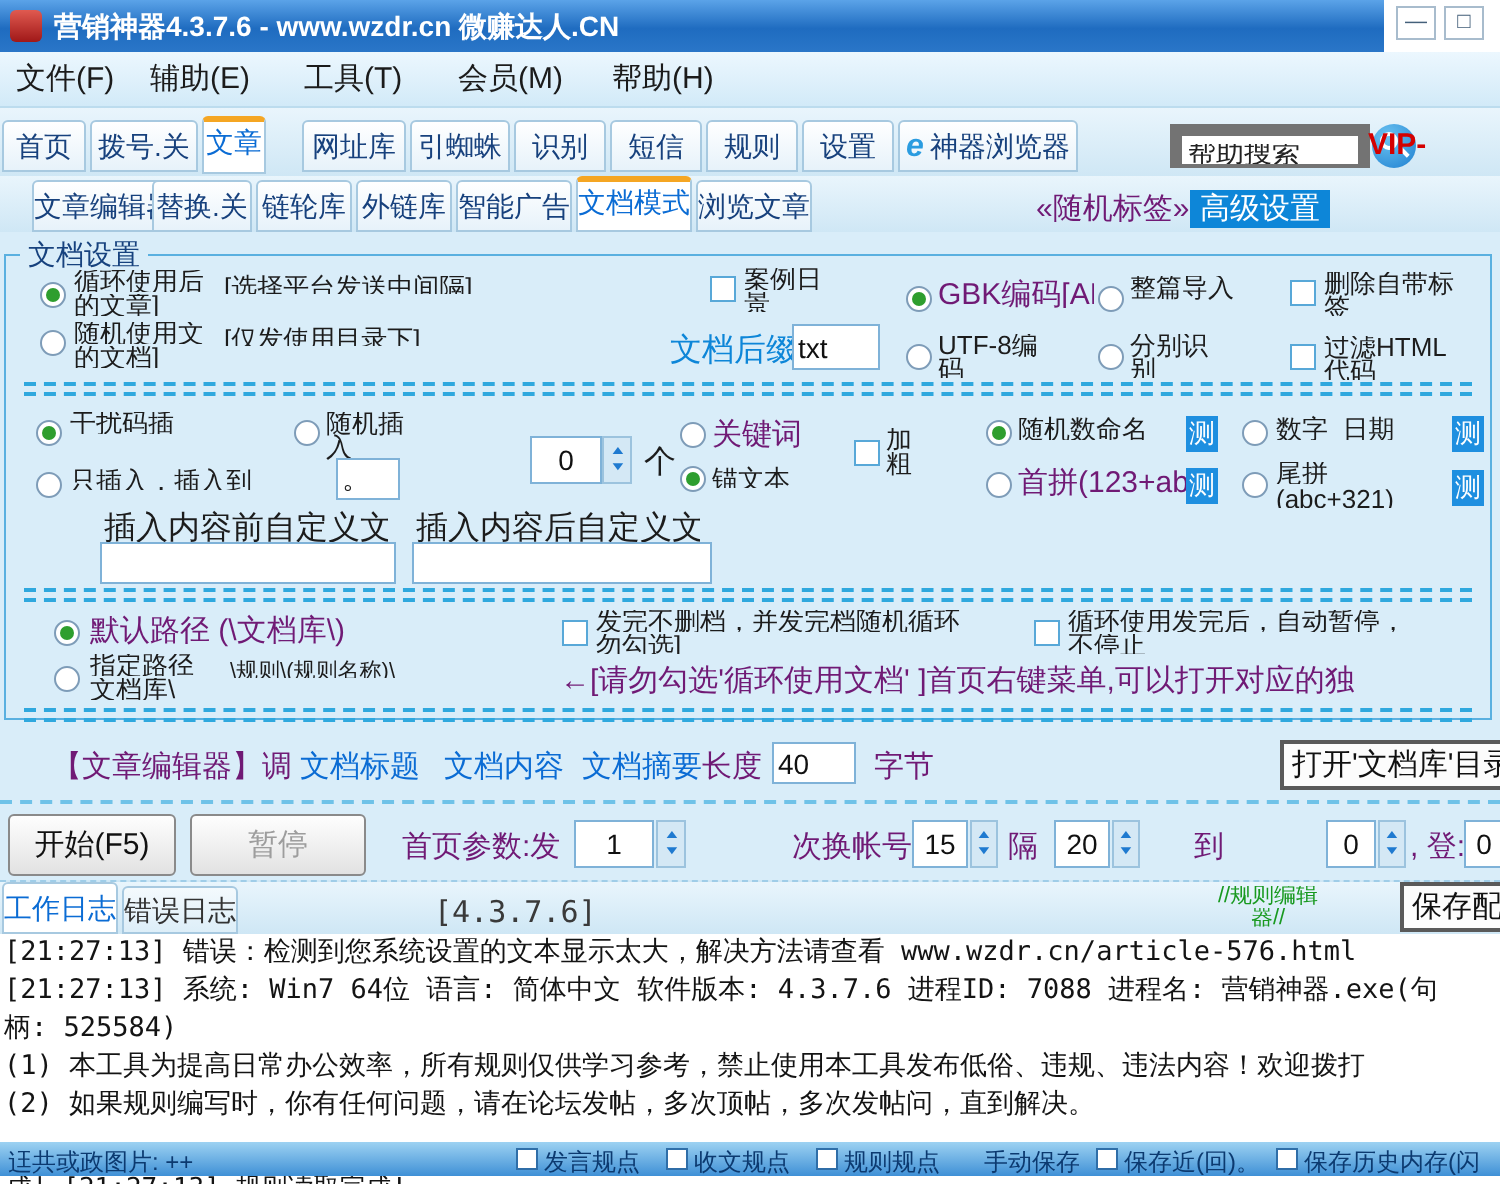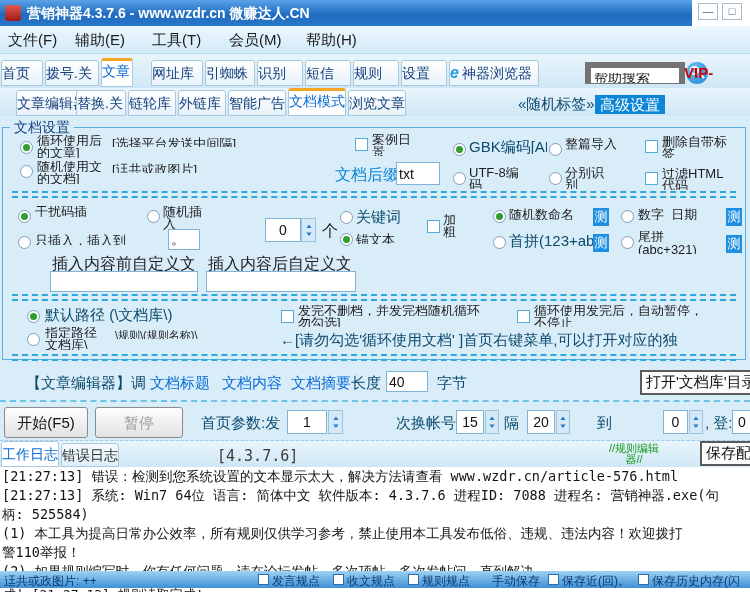--- a/index.html
+++ b/index.html
@@ -18,40 +18,40 @@
   .wbtn{top:3px;width:20px;height:17px;background:#fff;border:1px solid #a8bccd;
     color:#44607a;text-align:center;line-height:14px;font-size:11px;cursor:default}
   
   .menubar{left:0;top:26px;width:750px;height:28px;
     background:linear-gradient(#ecf7fe,#d2eaf8);border-bottom:1px solid #bcdcee}
   .mitem{top:26px;height:28px;line-height:28px;font-size:15px;color:#1b1b1b}
   
   .trow{left:0;width:750px;background:linear-gradient(#e9f5fc,#cfe7f5)}
   .tab{height:26px;line-height:24px;background:linear-gradient(#ffffff,#e7f2fa);
     border:1px solid #a7c9e0;border-radius:3px 3px 0 0;font-size:14px;color:#17417d;
-    text-align:left;white-space:nowrap;overflow:hidden}
+    text-align:center;white-space:nowrap;overflow:hidden}
   .tab.active{background:#fff;border-top:3px solid #f5a623;line-height:21px;color:#0b6cd4;z-index:2}
   .searchwrap{border:6px solid #737373;background:#fff;height:22px}
   .searchwrap input{border:0;outline:0;width:100%;height:100%;font-size:14px;
     font-family:"Liberation Sans",sans-serif;color:#222;padding:0 3px}
   .sbtn{width:22px;height:22px;border-radius:50%;
     background:radial-gradient(circle at 35% 30%,#6cc4f2,#1e7fd0)}
   .mag{position:absolute;left:4px;top:4px;width:9px;height:9px;border:2px solid #fff;border-radius:50%}
   .mag::after{content:"";position:absolute;left:7px;top:7px;width:6px;height:2px;background:#fff;transform:rotate(45deg)}
   .vip{color:#d40000;font-weight:bold;font-size:15px}
   .ie{color:#2a9ce0;font-weight:bold;font-style:italic;font-size:16px;margin-right:3px}
   .advbtn{background:#0d86d8;color:#fff;font-size:15px;text-align:center;line-height:19px}
   
   .groupbox{left:2px;top:127px;width:744px;height:233px;border:1px solid #5ab0e0}
   .gtitle{left:10px;top:119px;background:#d9edf9;padding:0 4px;font-size:14px;color:#17427e}
   .rad{width:13px;height:13px;border:1px solid #7e9cb8;border-radius:50%;background:#fff}
   .rad.on::after{content:"";position:absolute;left:2px;top:2px;width:7px;height:7px;border-radius:50%;background:#2e9e2e}
   .cb{width:13px;height:13px;border:1px solid #58a8d8;background:#fff}
   .t13{font-size:13px;color:#1c1c1c;white-space:nowrap}
-  .t15{font-size:15px;color:#0c4a6e;white-space:nowrap}
+  .t15{font-size:15px;color:#701a75;white-space:nowrap}
   .t16{font-size:16px;color:#1c1c1c;white-space:nowrap}
   .clip{overflow:hidden;white-space:nowrap}
   .wc{font-size:13px;color:#1c1c1c;line-height:12px;overflow:hidden;word-break:break-all}
   .blue{color:#0d86d8}
   .dsep{border-top:2px dashed #2fa8de;border-bottom:2px dashed #2fa8de;height:7px}
   .dsep1{border-top:2px dashed #6fc2e8;height:0}
   .testbtn{background:#1e8fe0;color:#fff;font-size:13px;line-height:17px;width:16px;height:18px;text-align:center}
   .inp{border:1px solid #7fb2d8;background:#fff;font-size:14px;color:#111;
     font-family:"Liberation Sans",sans-serif;padding:0 2px}
   .inp.c{text-align:center}
@@ -136,21 +136,21 @@
   <div class="abs groupbox"></div>
   <div class="abs gtitle">文档设置</div>
 
   <div class="abs rad on" style="left:20px;top:141px"></div>
   <div class="abs wc" style="left:37px;top:135px;width:76px;height:11px">循环使用后删除</div>
   <div class="abs wc" style="left:37px;top:147px;width:76px;height:11px">的文章]</div>
   <div class="abs t13 clip" style="left:112px;top:135px;width:128px;height:12px">[选择平台发送中间隔]</div>
   <div class="abs rad" style="left:20px;top:165px"></div>
   <div class="abs wc" style="left:37px;top:161px;width:76px;height:11px">随机使用文档</div>
   <div class="abs wc" style="left:37px;top:173px;width:76px;height:11px">的文档]</div>
-  <div class="abs t13 clip" style="left:112px;top:161px;width:128px;height:12px">[迋共或政图片]</div>
+  <div class="abs t13 clip" style="left:112px;top:161px;width:128px;height:12px">[仅发使用目录下]</div>
 
   <div class="abs cb" style="left:355px;top:138px"></div>
   <div class="abs wc" style="left:372px;top:134px;width:42px;height:11px">案例日</div>
   <div class="abs wc" style="left:372px;top:146px;width:42px;height:10px">景</div>
   <div class="abs blue t16" style="left:335px;top:165px">文档后缀</div>
   <input class="abs inp" style="left: 396px; top: 162px; width: 44px; height: 23px;" value="txt">
 
   <div class="abs rad on" style="left:453px;top:143px"></div>
   <div class="abs t15 clip" style="left:469px;top:138px;width:78px;height:16px">GBK编码[ANSI]</div>
   <div class="abs rad" style="left:549px;top:143px"></div>
@@ -270,21 +270,20 @@
   <div class="abs t15" style="left:217px;top:447px;color:#3a3a3a;font-family:'DejaVu Sans Mono',monospace">[4.3.7.6]</div>
   <div class="abs gnote" style="left:588px;top:443px;width:92px;height:11px">//规则编辑</div>
   <div class="abs gnote" style="left:588px;top:454px;width:92px;height:11px">器//</div>
   <div class="abs openbtn" style="left:700px;top:441px;width:80px;height:25px">保存配置</div>
 
   <div class="abs logarea">
     <div class="logline">[21:27:13] 错误：检测到您系统设置的文本显示太大，解决方法请查看 www.wzdr.cn/article-576.html</div>
     <div class="logline">[21:27:13] 系统: Win7 64位 语言: 简体中文 软件版本: 4.3.7.6 进程ID: 7088 进程名: 营销神器.exe(句</div>
     <div class="logline">柄: 525584)</div>
     <div class="logline">(1) 本工具为提高日常办公效率，所有规则仅供学习参考，禁止使用本工具发布低俗、违规、违法内容！欢迎拨打</div>
-    <div class="logline">警110举报！</div>
     <div class="logline">(2) 如果规则编写时，你有任何问题，请在论坛发帖，多次顶帖，多次发帖问，直到解决。</div>
   </div>
 
   <div class="abs strip">
     <span class="abs stxt" style="left:4px;width:150px">迋共或政图片:  ++</span>
     <span class="abs scb" style="left:258px"></span>
     <span class="abs stxt" style="left:272px">发言规点</span>
     <span class="abs scb" style="left:333px"></span>
     <span class="abs stxt" style="left:347px">收文规点</span>
     <span class="abs scb" style="left:408px"></span>

